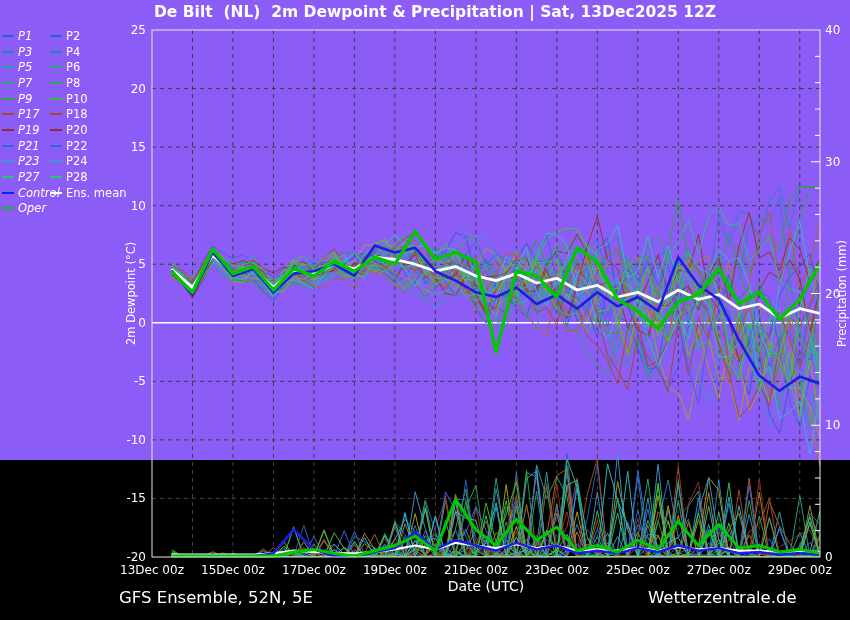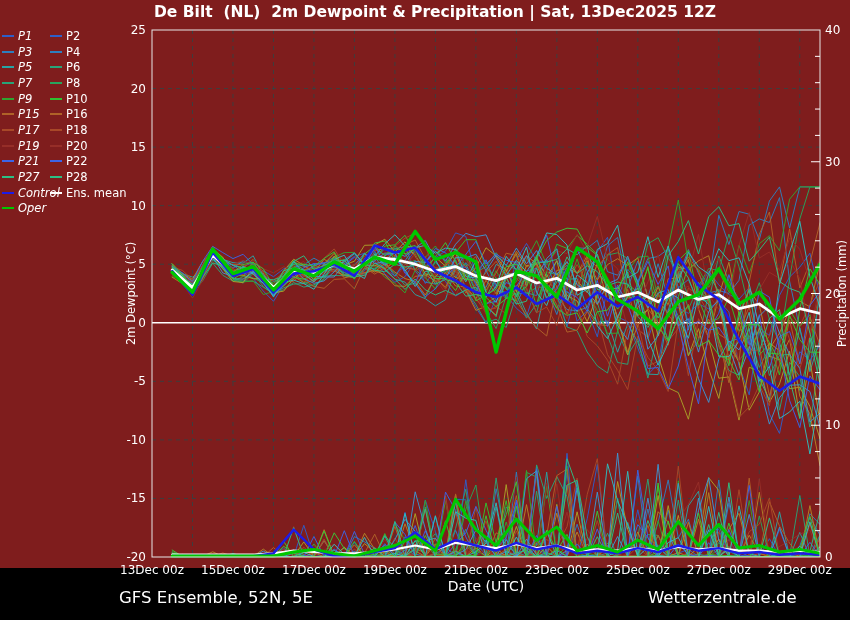--- a/index.html
+++ b/index.html
@@ -1,17 +1,17 @@
 <!DOCTYPE html>
 <html><head>
 <meta charset="utf-8">
 <style>
   html,body{margin:0;padding:0;background:#000;width:850px;height:620px;overflow:hidden;
     font-family:"DejaVu Sans","Liberation Sans",sans-serif;color:#fff;}
-  #stage{position:relative;width:850px;height:568px;background:#7f1d1d;}
+  #stage{position:relative;width:850px;height:460px;background:#8b5cf6;}
   #chart-title{position:absolute;top:3px;left:20px;width:830px;text-align:center;
     font-size:15.5px;font-weight:bold;white-space:pre;color:#fff;}
   #legend{position:absolute;left:2px;top:28px;width:140px;}
   .lg-row{display:flex;height:15.7px;align-items:center;font-size:11.5px;}
   .lg-cell{display:flex;align-items:center;white-space:nowrap;}
   .lg-c1{width:48px;font-style:italic;}
   .lg-c2{flex:1;}
   .lg-swatch{display:inline-block;width:12px;height:2px;margin-right:4px;flex:0 0 12px;}
   .lg-label{color:#fff;}
   #ylabel-left,#ylabel-right{position:absolute;top:30px;height:527px;width:15px;
@@ -76,30 +76,20 @@
           <span class="lg-swatch" style="background: rgb(48, 164, 48);"></span>
           <span class="lg-label">P9</span>
         </span>
         <span class="lg-cell lg-c2">
           <span class="lg-swatch" style="background: rgb(48, 192, 48);"></span>
           <span class="lg-label">P10</span>
         </span>
       </div>
       <div class="lg-row">
         <span class="lg-cell lg-c1">
-          <span class="lg-swatch" style="background: rgb(176, 98, 40);"></span>
-          <span class="lg-label">P15</span>
-        </span>
-        <span class="lg-cell lg-c2">
-          <span class="lg-swatch" style="background: rgb(176, 98, 40);"></span>
-          <span class="lg-label">P16</span>
-        </span>
-      </div>
-      <div class="lg-row">
-        <span class="lg-cell lg-c1">
           <span class="lg-swatch" style="background: rgb(168, 72, 40);"></span>
           <span class="lg-label">P17</span>
         </span>
         <span class="lg-cell lg-c2">
           <span class="lg-swatch" style="background: rgb(168, 72, 40);"></span>
           <span class="lg-label">P18</span>
         </span>
       </div>
       <div class="lg-row">
         <span class="lg-cell lg-c1">
@@ -112,20 +102,30 @@
         </span>
       </div>
       <div class="lg-row">
         <span class="lg-cell lg-c1">
           <span class="lg-swatch" style="background: rgb(60, 100, 230);"></span>
           <span class="lg-label">P21</span>
         </span>
         <span class="lg-cell lg-c2">
           <span class="lg-swatch" style="background: rgb(60, 100, 230);"></span>
           <span class="lg-label">P22</span>
+        </span>
+      </div>
+      <div class="lg-row">
+        <span class="lg-cell lg-c1">
+          <span class="lg-swatch" style="background: rgb(60, 150, 210);"></span>
+          <span class="lg-label">P23</span>
+        </span>
+        <span class="lg-cell lg-c2">
+          <span class="lg-swatch" style="background: rgb(60, 150, 210);"></span>
+          <span class="lg-label">P24</span>
         </span>
       </div>
       <div class="lg-row">
         <span class="lg-cell lg-c1">
           <span class="lg-swatch" style="background: rgb(44, 192, 132);"></span>
           <span class="lg-label">P27</span>
         </span>
         <span class="lg-cell lg-c2">
           <span class="lg-swatch" style="background: rgb(44, 192, 132);"></span>
           <span class="lg-label">P28</span>

